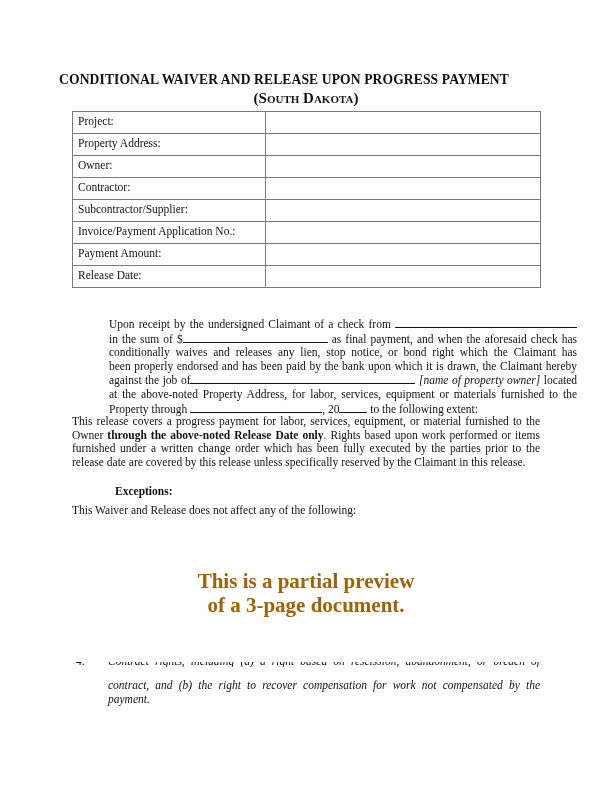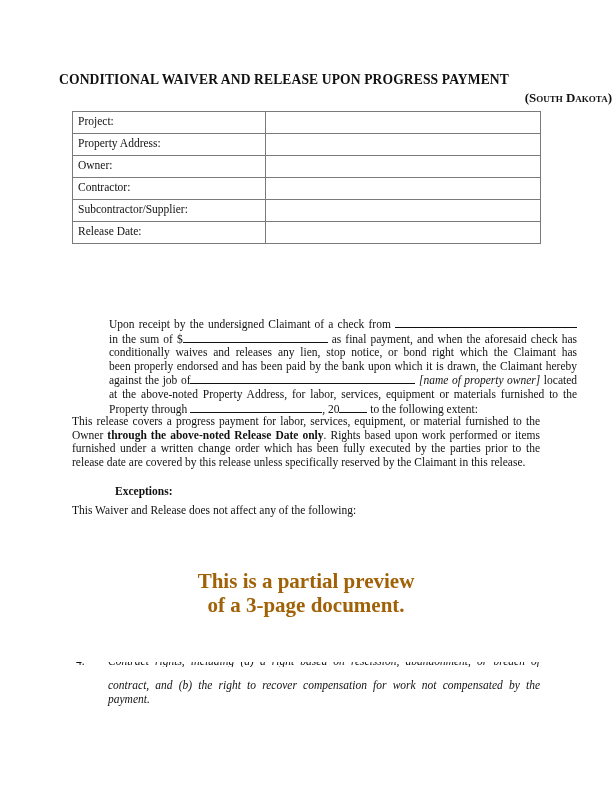--- a/index.html
+++ b/index.html
@@ -23,23 +23,23 @@
       text-align: center;
       font-weight: bold;
       font-size: 13.6px;
       letter-spacing: 0.1px;
     }
     .subtitle {
       position: absolute;
       left: 0;
       width: 612px;
       top: 90px;
-      text-align: right;
+      text-align: center;
       font-weight: bold;
-      font-size: 13px;
+      font-size: 15px;
       font-variant: small-caps;
     }
     table.info {
       position: absolute;
       left: 72px;
       top: 111px;
       width: 469px;
       border-collapse: collapse;
       font-size: 11.5px;
     }
@@ -141,20 +141,28 @@
         </tr>
         <tr>
           <td class="label">Contractor:</td>
           <td></td>
         </tr>
         <tr>
           <td class="label">Subcontractor/Supplier:</td>
           <td></td>
         </tr>
         <tr>
+          <td class="label">Invoice/Payment Application No.:</td>
+          <td></td>
+        </tr>
+        <tr>
+          <td class="label">Payment Amount:</td>
+          <td></td>
+        </tr>
+        <tr>
           <td class="label">Release Date:</td>
           <td></td>
         </tr>
       </tbody>
   </table>
 
   <div class="para" style="top:317px;margin-left:37px;">
     <span class="line"><span>Upon receipt by the undersigned Claimant of a check from</span> <span class="blank" style="width:182px;"></span></span>
     <span class="line"><span>in the sum of $</span><span class="blank" style="width:145px;"></span> <span>as final payment, and when the aforesaid check has</span></span>
     <span class="line">conditionally waives and releases any lien, stop notice, or bond right which the Claimant has</span>

